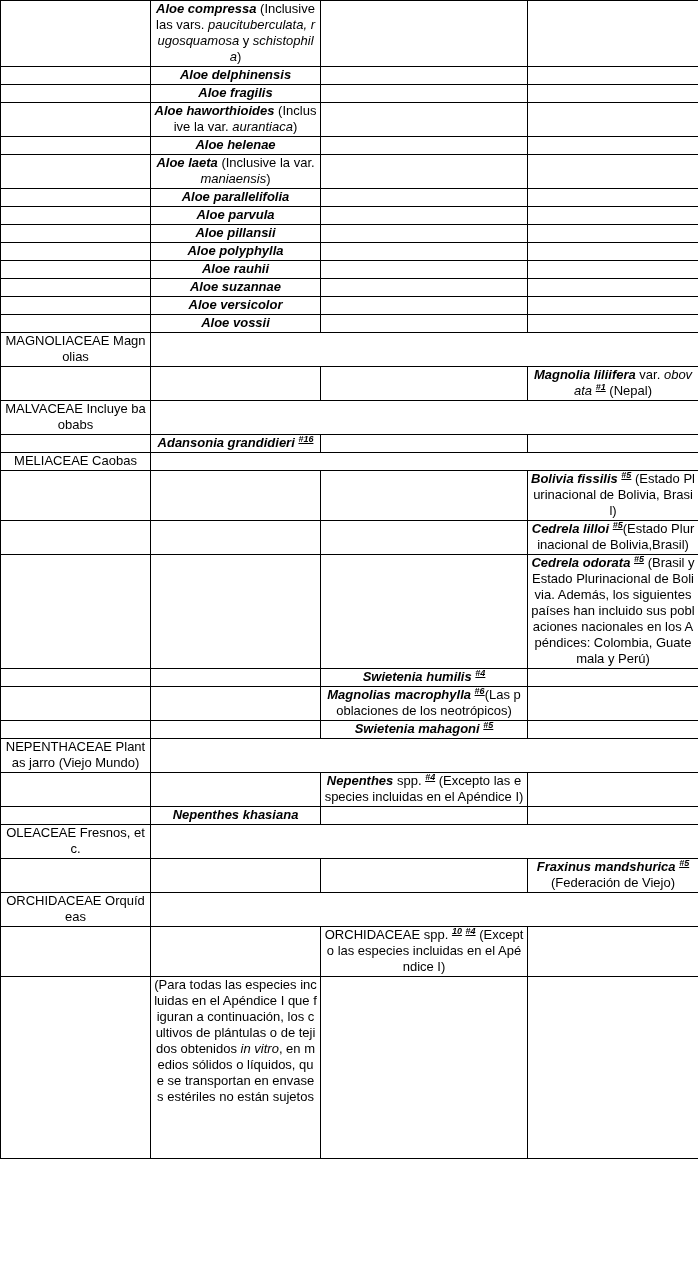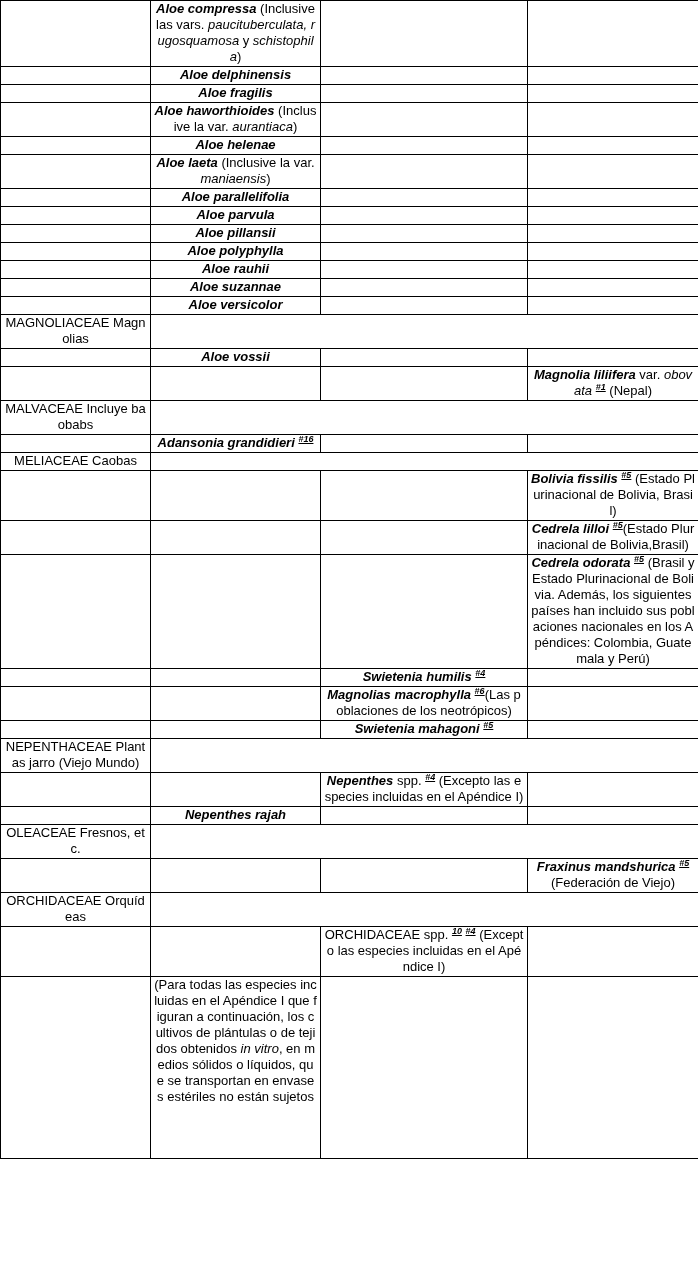--- a/index.html
+++ b/index.html
@@ -130,31 +130,31 @@
         <td></td>
         <td></td>
       </tr>
       <tr>
         <td></td>
         <td><span class="sp">Aloe versicolor</span></td>
         <td></td>
         <td></td>
       </tr>
       <tr>
+        <td></td>
+        <td><span class="sp">Aloe vossii</span></td>
+        <td></td>
+        <td></td>
+      </tr>
+      <tr>
         <td><span>MAGNOLIACEAE Magnolias</span></td>
         <td colspan="3"></td>
       </tr>
       <tr>
         <td></td>
-        <td><span class="sp">Aloe vossii</span></td>
-        <td></td>
-        <td></td>
-      </tr>
-      <tr>
-        <td></td>
         <td></td>
         <td></td>
         <td><span class="sp">Magnolia liliifera</span><span> var. </span><span class="i">obovata</span><span> </span><sup class="fn">#1</sup><span> (Nepal)</span></td>
       </tr>
       <tr>
         <td><span>MALVACEAE Incluye baobabs</span></td>
         <td colspan="3"></td>
       </tr>
       <tr>
         <td></td>
@@ -207,21 +207,21 @@
         <td colspan="3"></td>
       </tr>
       <tr>
         <td></td>
         <td></td>
         <td><span class="sp">Nepenthes</span><span class="b"> spp. </span><sup class="fn">#4</sup><span> (Excepto las especies incluidas en el Apéndice I)</span></td>
         <td></td>
       </tr>
       <tr>
         <td></td>
-        <td><span class="sp">Nepenthes rajah</span></td>
+        <td><span class="sp">Nepenthes khasiana</span></td>
         <td></td>
         <td></td>
       </tr>
       <tr>
         <td><span>OLEACEAE Fresnos, etc.</span></td>
         <td colspan="3"></td>
       </tr>
       <tr>
         <td></td>
         <td></td>

